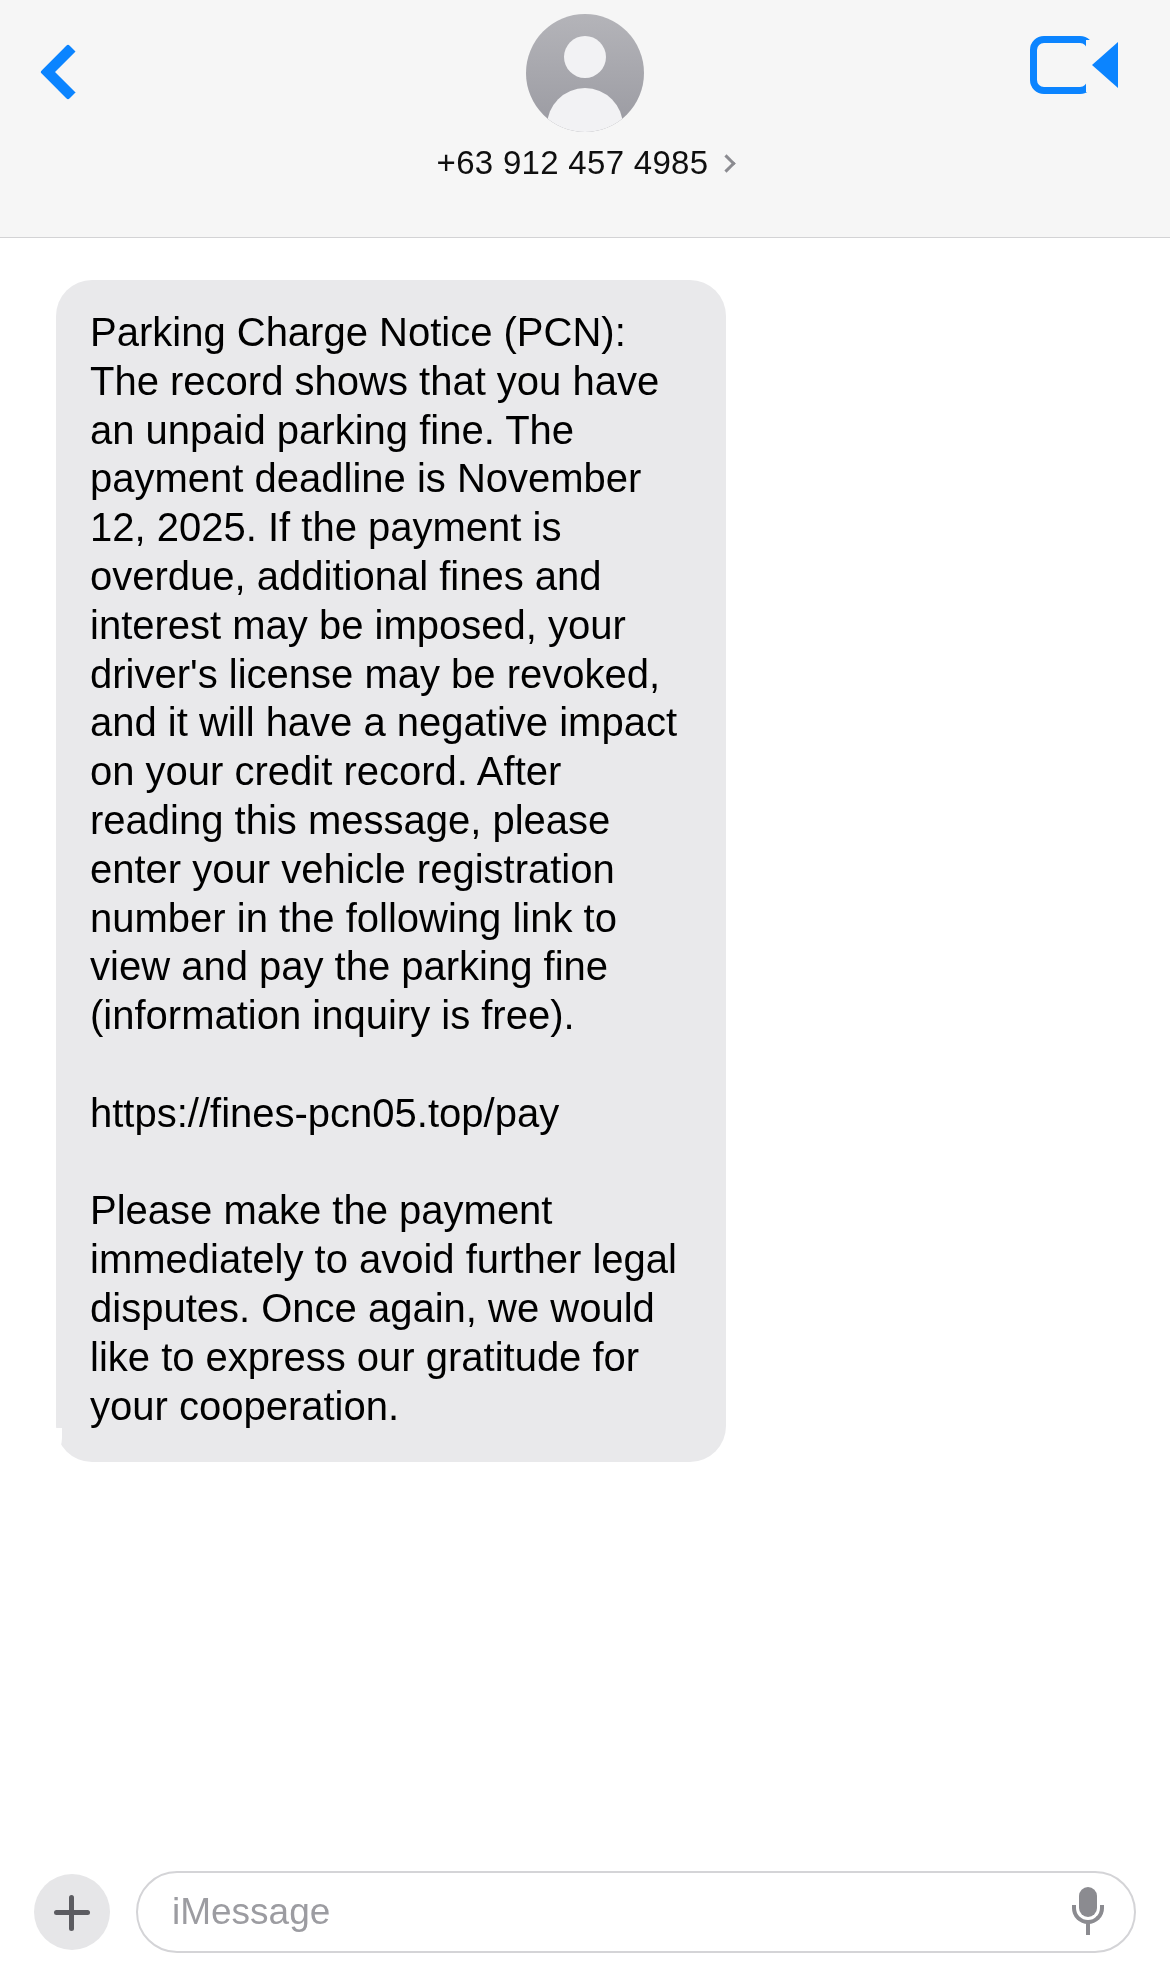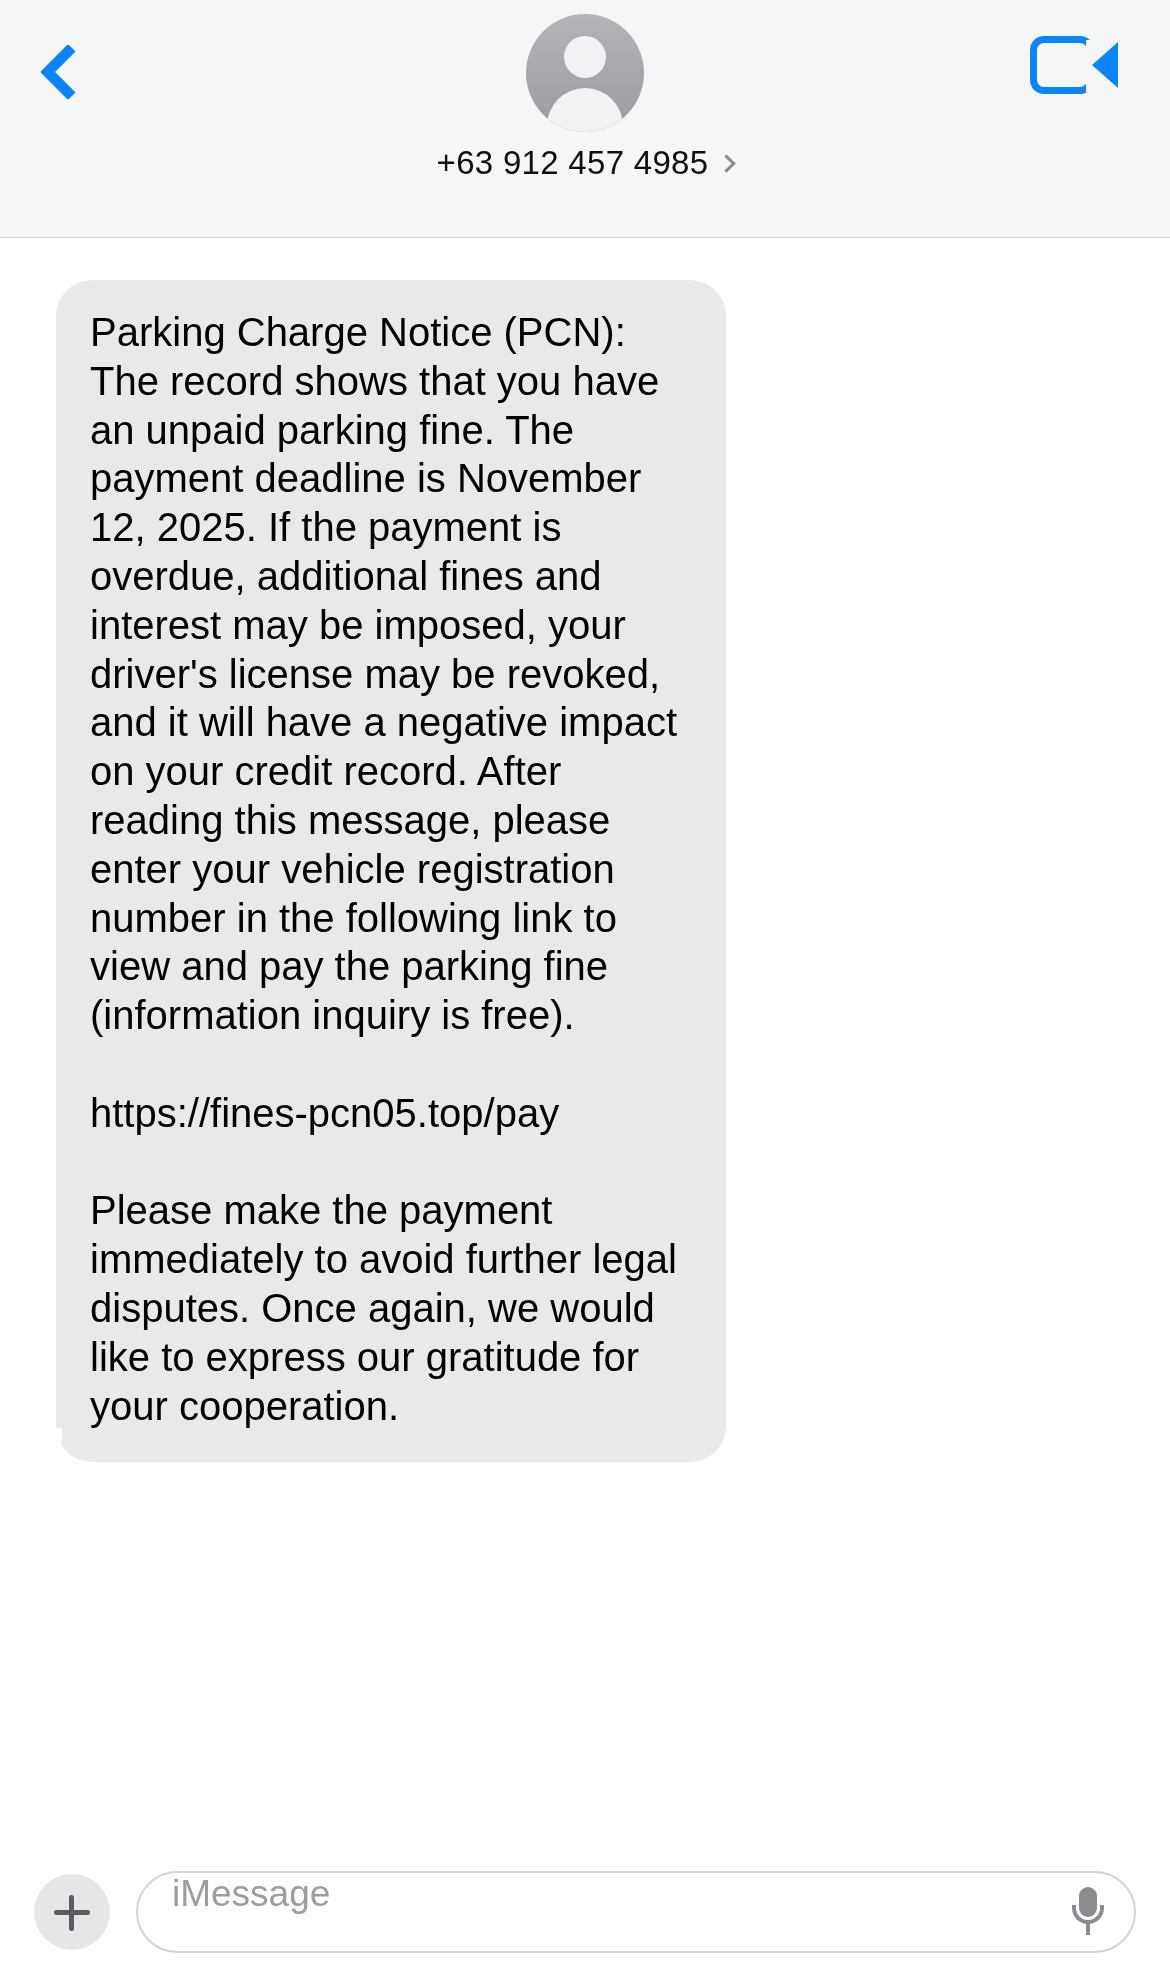--- a/index.html
+++ b/index.html
@@ -222,21 +222,21 @@
   .plus-h { left: 20px; top: 36px; width: 36px; height: 5px; }
   .plus-v { left: 35px; top: 21px; width: 5px; height: 36px; }
   .imessage-field {
     position: relative;
     flex: 1 1 auto;
     margin-left: 26px;
     height: 82px;
     border: 2px solid #d4d4d7;
     border-radius: 42px;
     display: flex;
-    align-items: flex-start;
+    align-items: center;
     padding: 0 34px;
     cursor: text;
   }
   .imessage-placeholder {
     font-size: 37px;
     color: #9c9ca1;
   }
   .mic-button {
     position: absolute;
     right: 30px;

